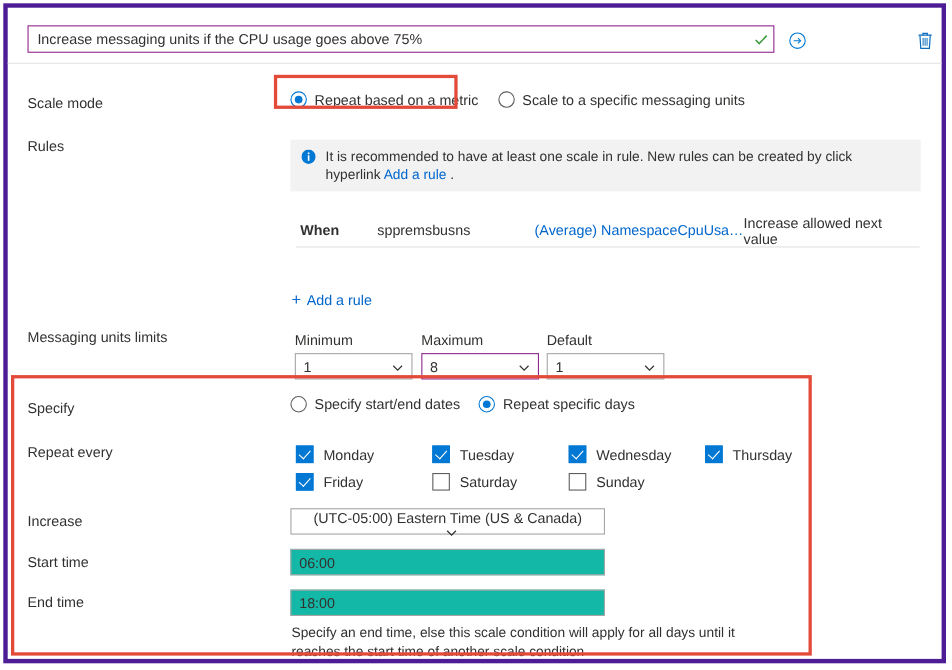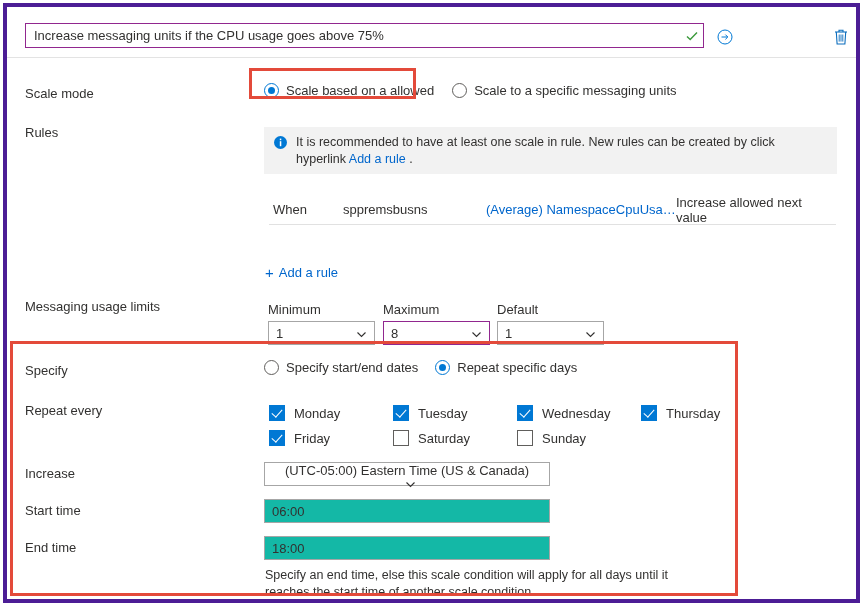--- a/index.html
+++ b/index.html
@@ -183,21 +183,21 @@
   .rt-row {
     display: flex;
     align-items: center;
     height: 30px;
     border-bottom: 1px solid #e1e1e1;
     font-size: 13px;
     color: #323130;
     padding-left: 4px;
     box-sizing: border-box;
   }
-  .rt-c1 { width: 70px; flex: 0 0 auto; }
+  .rt-c1 { width: 70px; flex: 0 0 auto; font-weight: bold; }
   .rt-c2 { width: 143px; flex: 0 0 auto; }
   .rt-c3 {
     width: 190px; flex: 0 0 auto;
     color: #0066cc;
     overflow: hidden;
     white-space: nowrap;
     text-overflow: ellipsis;
   }
   .rt-c4 { flex: 1 1 auto; }
 
@@ -349,21 +349,21 @@
           <path d="M6.2 6.5 V13.6 M8 6.5 V13.6 M9.8 6.5 V13.6" stroke="#0b6dbd" stroke-width="0.9" fill="none"></path>
         </svg>
       </div>
     </div>
 
     <div class="row-label" style="left:18px; top:79px;">Scale mode</div>
 
     <div class="radio-group" style="left:257px; top:76px;">
       <div class="radio-opt" style="margin-right:18px;">
         <span class="radio-dot checked"></span>
-        <span class="radio-label">Scale based on a allowed</span>
+        <span class="radio-label">Repeat based on a metric</span>
       </div>
       <div class="radio-opt">
         <span class="radio-dot"></span>
         <span class="radio-label">Scale to a specific messaging units</span>
       </div>
     </div>
 
     <div class="row-label" style="left:18px; top:118px;">Rules</div>
 
     <div class="info-banner">
@@ -386,21 +386,21 @@
         <span class="rt-c3">(Average) NamespaceCpuUsag…</span>
         <span class="rt-c4">Increase allowed next value</span>
       </div>
     </div>
 
     <div class="add-rule">
       <span class="plus-glyph">+</span>
       <span>Add a rule</span>
     </div>
 
-    <div class="row-label" style="left:18px; top:292px;">Messaging usage limits</div>
+    <div class="row-label" style="left:18px; top:292px;">Messaging units limits</div>
 
     <div class="limit-col" style="left:261px; top:295px; width:107px;">
       <div class="limit-cap">Minimum</div>
       <div class="select-box">
         <span class="sel-val">1</span>
         <span class="chev">
           <svg width="11" height="11" viewBox="0 0 11 11" aria-hidden="true">
             <path d="M1.5 3.5 L5.5 7.5 L9.5 3.5" fill="none" stroke="#323130" stroke-width="1.1"></path>
           </svg>
         </span>

